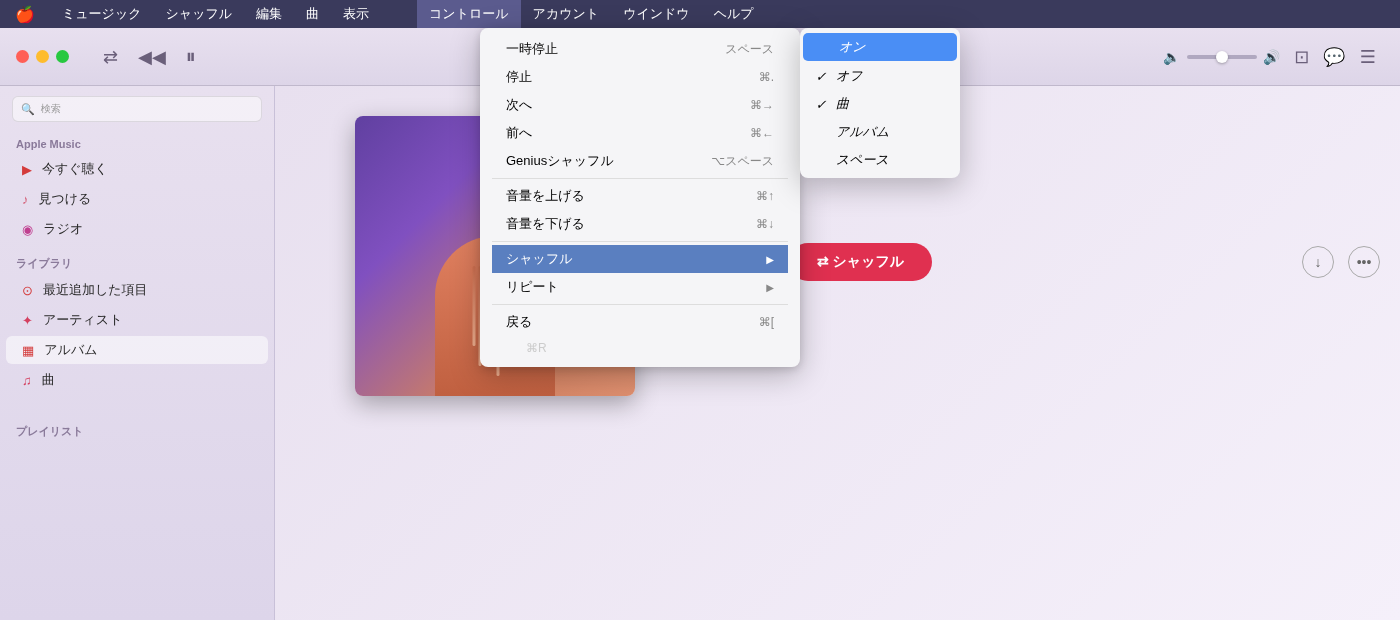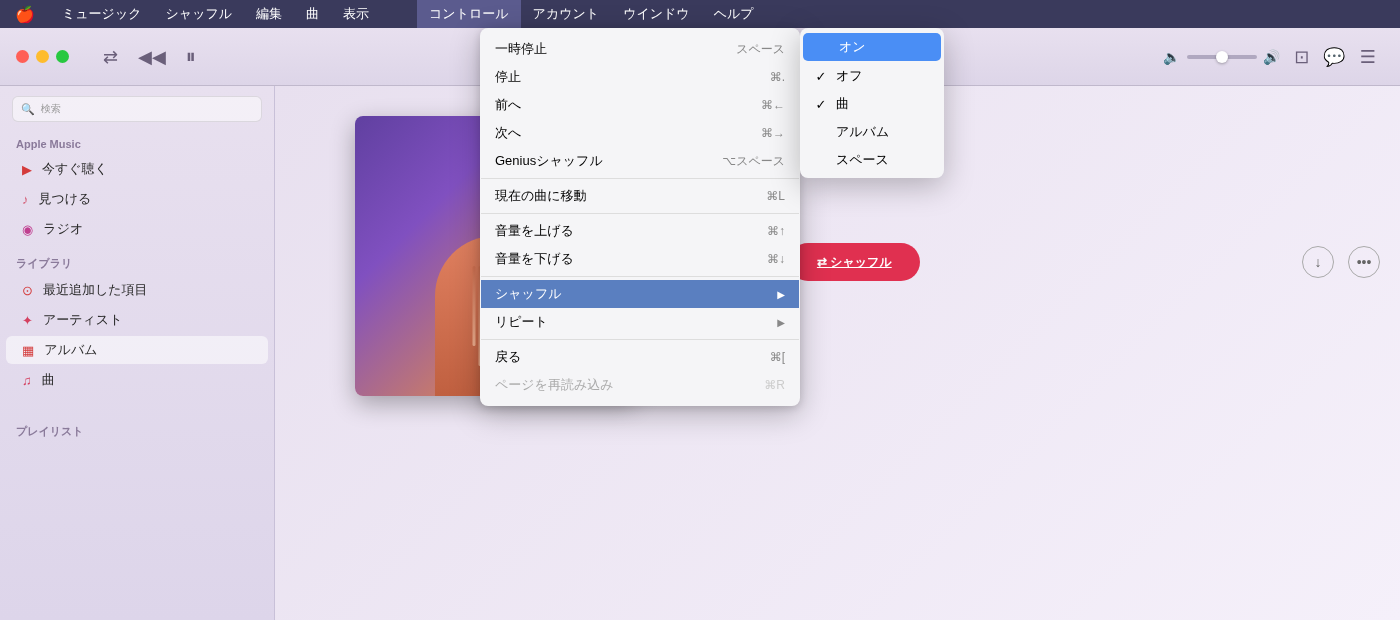--- a/index.html
+++ b/index.html
@@ -313,27 +313,26 @@
       display: flex;
       align-items: center;
       gap: 6px;
     }
     .btn-shuffle {
       background: #e03050;
       color: #fff;
       border: none;
       border-radius: 20px;
       padding: 10px 28px;
-      font-size: 12px;
+      font-size: 14px;
       font-weight: 600;
       cursor: pointer;
       display: flex;
       align-items: center;
       gap: 6px;
-      text-decoration: underline;
     }
     .content-action-icons {
       position: absolute;
       right: 20px;
       top: 160px;
       display: flex;
       gap: 14px;
     }
     .action-icon-btn {
       width: 32px;
@@ -351,21 +350,21 @@
     
     #control-menu {
       position: absolute;
       top: 28px;
       left: 480px;
       width: 320px;
       background: #f5f5f7;
       border-radius: 8px;
       box-shadow: 0 8px 30px rgba(0,0,0,0.25), 0 2px 8px rgba(0,0,0,0.15);
       z-index: 500;
-      padding: 4px 1px;
+      padding: 4px 12px;
       font-size: 13px;
     }
     .menu-group {
       padding: 3px 0;
     }
     .menu-group + .menu-group {
       border-top: 1px solid #ddd;
     }
     .menu-row {
       display: flex;
@@ -391,27 +390,28 @@
     .menu-row.disabled {
       color: #aaa;
     }
     .menu-row.disabled .shortcut { color: #ccc; }
 
     
     #shuffle-submenu {
       position: absolute;
       top: 28px;
       left: 800px;
-      width: 144px;
+      width: 160px;
       background: #f5f5f7;
       border-radius: 8px;
       box-shadow: 0 8px 30px rgba(0,0,0,0.25);
       z-index: 600;
       padding: 4px 0;
       font-size: 13px;
+      font-style: italic;
     }
     .sub-row {
       display: flex;
       align-items: center;
       padding: 5px 14px;
       cursor: default;
       min-height: 24px;
       gap: 8px;
     }
     .sub-row.active-item {
@@ -588,39 +588,33 @@
   <div class="menu-group">
     <div class="menu-row">
       <span class="label">一時停止</span>
       <span class="shortcut">スペース</span>
     </div>
     <div class="menu-row">
       <span class="label">停止</span>
       <span class="shortcut">⌘.</span>
     </div>
     <div class="menu-row">
+      <span class="label">次へ</span>
+      <span class="shortcut">⌘→</span>
+    </div>
+    <div class="menu-row">
       <span class="label">前へ</span>
       <span class="shortcut">⌘←</span>
     </div>
     <div class="menu-row">
-      <span class="label">次へ</span>
-      <span class="shortcut">⌘→</span>
-    </div>
-    <div class="menu-row">
       <span class="label">Geniusシャッフル</span>
       <span class="shortcut">⌥スペース</span>
     </div>
   </div>
 
-  <div class="menu-group">
-    <div class="menu-row">
-      <span class="label">現在の曲に移動</span>
-      <span class="shortcut">⌘L</span>
-    </div>
-  </div>
 
   <div class="menu-group">
     <div class="menu-row">
       <span class="label">音量を上げる</span>
       <span class="shortcut">⌘↑</span>
     </div>
     <div class="menu-row">
       <span class="label">音量を下げる</span>
       <span class="shortcut">⌘↓</span>
     </div>
@@ -636,21 +630,20 @@
       <span class="arrow">▶</span>
     </div>
   </div>
 
   <div class="menu-group">
     <div class="menu-row">
       <span class="label">戻る</span>
       <span class="shortcut">⌘[</span>
     </div>
     <div class="menu-row disabled">
-      <span class="label">ページを再読み込み</span>
       <span class="shortcut">⌘R</span>
     </div>
   </div>
 </div>
 
 <div id="shuffle-submenu">
   <div class="sub-row active-item">
     <span class="check-space"></span>
     <span>オン</span>
   </div>

